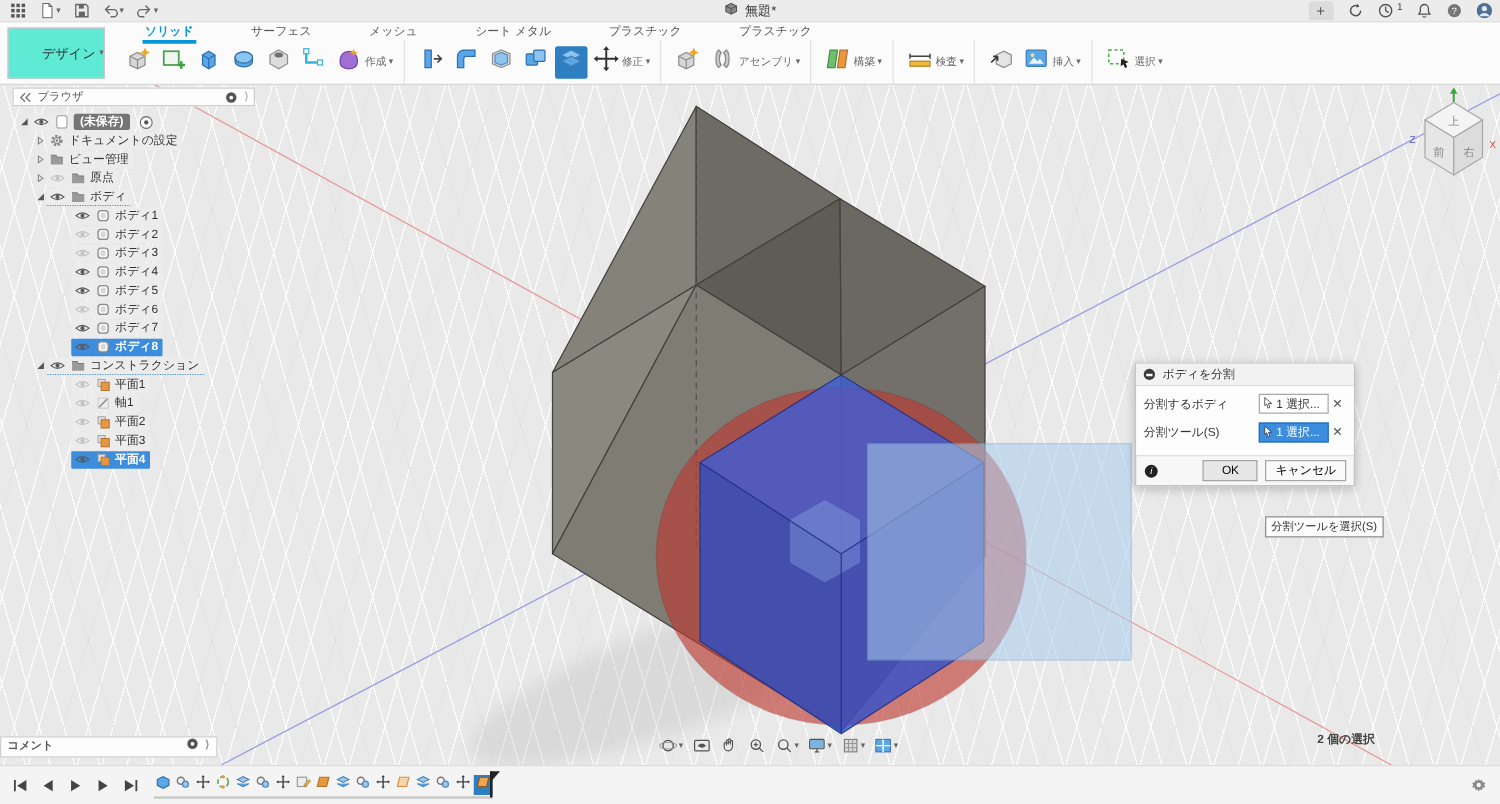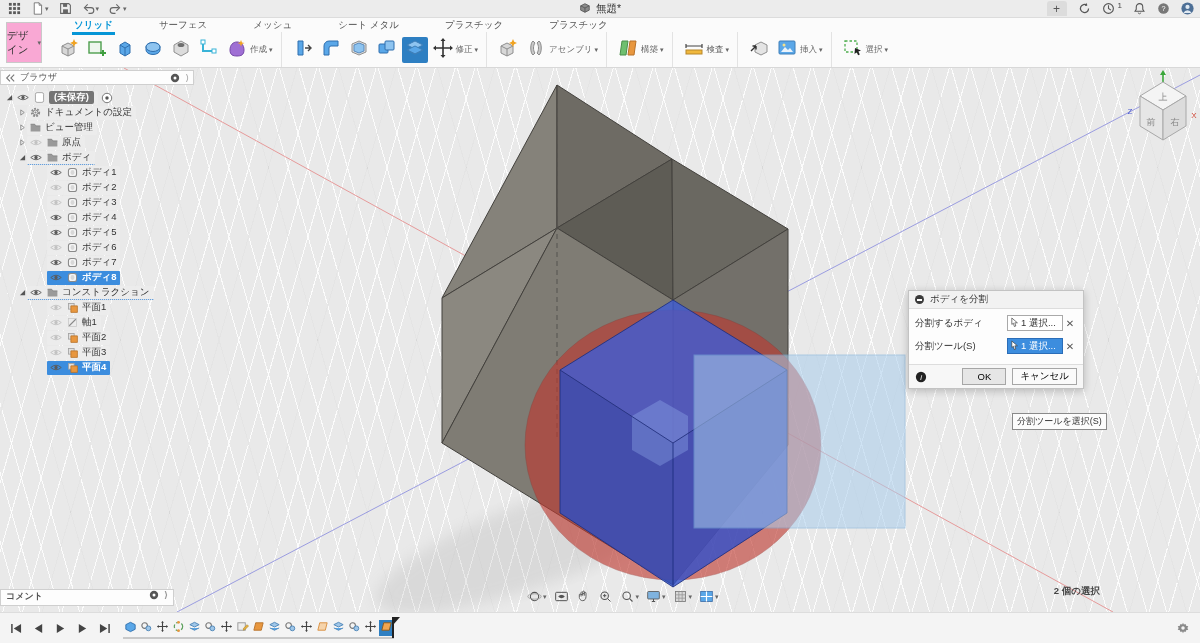--- a/index.html
+++ b/index.html
@@ -20,21 +20,21 @@
   .tab-close { position:absolute; right:142px; font-size:11px; color:#666; cursor:default; }
   .top-right { position:absolute; right:6px; display:flex; align-items:center; gap:11px; }
   .top-right .tri-btn svg { width:13px; height:13px; display:block; }
   .plus-tab { background:#dcdcdc; border-radius:3px 3px 0 0; width:20px; height:15px;
     display:flex; align-items:center; justify-content:center; font-size:12px; color:#555; }
   .badge1 { font-size:8px; color:#444; margin-left:-8px; margin-top:-6px; }
 
   
   .ribbon { height:50px; background:#fbfbfb; border-bottom:1px solid #d8d8d8;
     display:flex; flex:0 0 50px; position:relative; }
-  .design-btn { margin:4px 6px 4px 6px; width:36px; border:1px solid #c9c9c9; background:#f9a8d4;
+  .design-btn { margin:4px 6px 4px 6px; width:78px; border:1px solid #c9c9c9; background:#5eead4;
     display:flex; align-items:center; justify-content:flex-end; gap:3px; font-size:10.5px; color:#333; }
   .ribbon-main { display:flex; flex-direction:column; flex:1; }
   .rtabs { display:flex; gap:42px; padding-left:24px; height:14px; align-items:center; }
   .rtab { font-size:9.5px; color:#555; padding:1px 2px; position:relative; cursor:default; white-space:nowrap; }
   .rtab.active { color:#0696d7; font-weight:bold; }
   .rtab.active::after { content:""; position:absolute; left:0; right:0; bottom:-2px; height:3px; background:#0696d7; }
   .rgroups { display:flex; flex:1; }
   .tgroup { display:flex; flex-direction:row; align-items:center; padding:0 8px;
     border-right:1px solid #e3e3e3; justify-content:flex-start; }
   .tgroup:last-child { border-right:none; }
@@ -47,21 +47,21 @@
   
   .viewport { position:relative; flex:1; background-color:#e9e9e9; overflow:hidden;
     background-image:
       repeating-linear-gradient(74deg, rgba(200,200,200,.45) 0 1px, transparent 1px 95px),
       repeating-linear-gradient(106deg, rgba(200,200,200,.45) 0 1px, transparent 1px 95px),
       repeating-linear-gradient(74deg, rgba(255,255,255,.85) 0 1px, transparent 1px 19px),
       repeating-linear-gradient(106deg, rgba(255,255,255,.85) 0 1px, transparent 1px 19px); }
   .scene { position:absolute; inset:0; }
 
   
-  .browser { position:absolute; left:0; top:2px; width:194px; }
+  .browser { position:absolute; left:10px; top:2px; width:194px; }
   .bheader { height:15px; background:#fdfdfd; border:1px solid #cfcfcf; display:flex;
     align-items:center; gap:5px; padding:0 4px; font-size:9px; color:#555; }
   .bheader .sp { flex:1; }
   .bheader svg { width:10px; height:10px; display:block; }
   .handle { color:#999; font-size:9px; }
   .btree { margin-top:5px; }
   .brow { display:flex; align-items:center; height:15px; font-size:9.5px; color:#333; }
   .exp { width:10px; display:flex; justify-content:center; }
   .exp svg { width:7px; height:7px; }
   .rwrap { display:inline-flex; align-items:center; gap:3px; background:rgba(236,236,236,.92);

